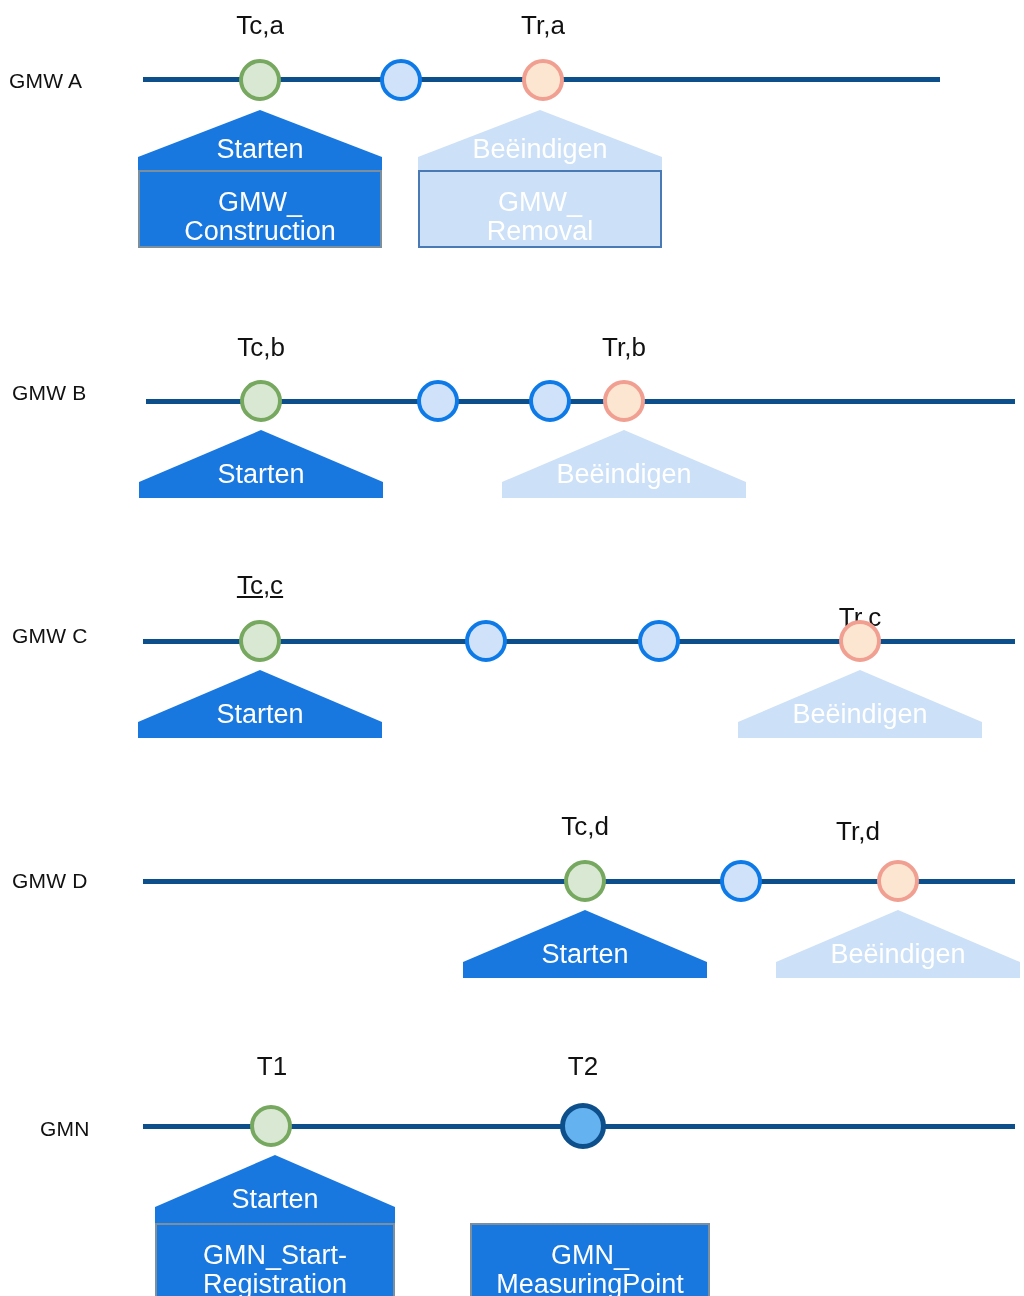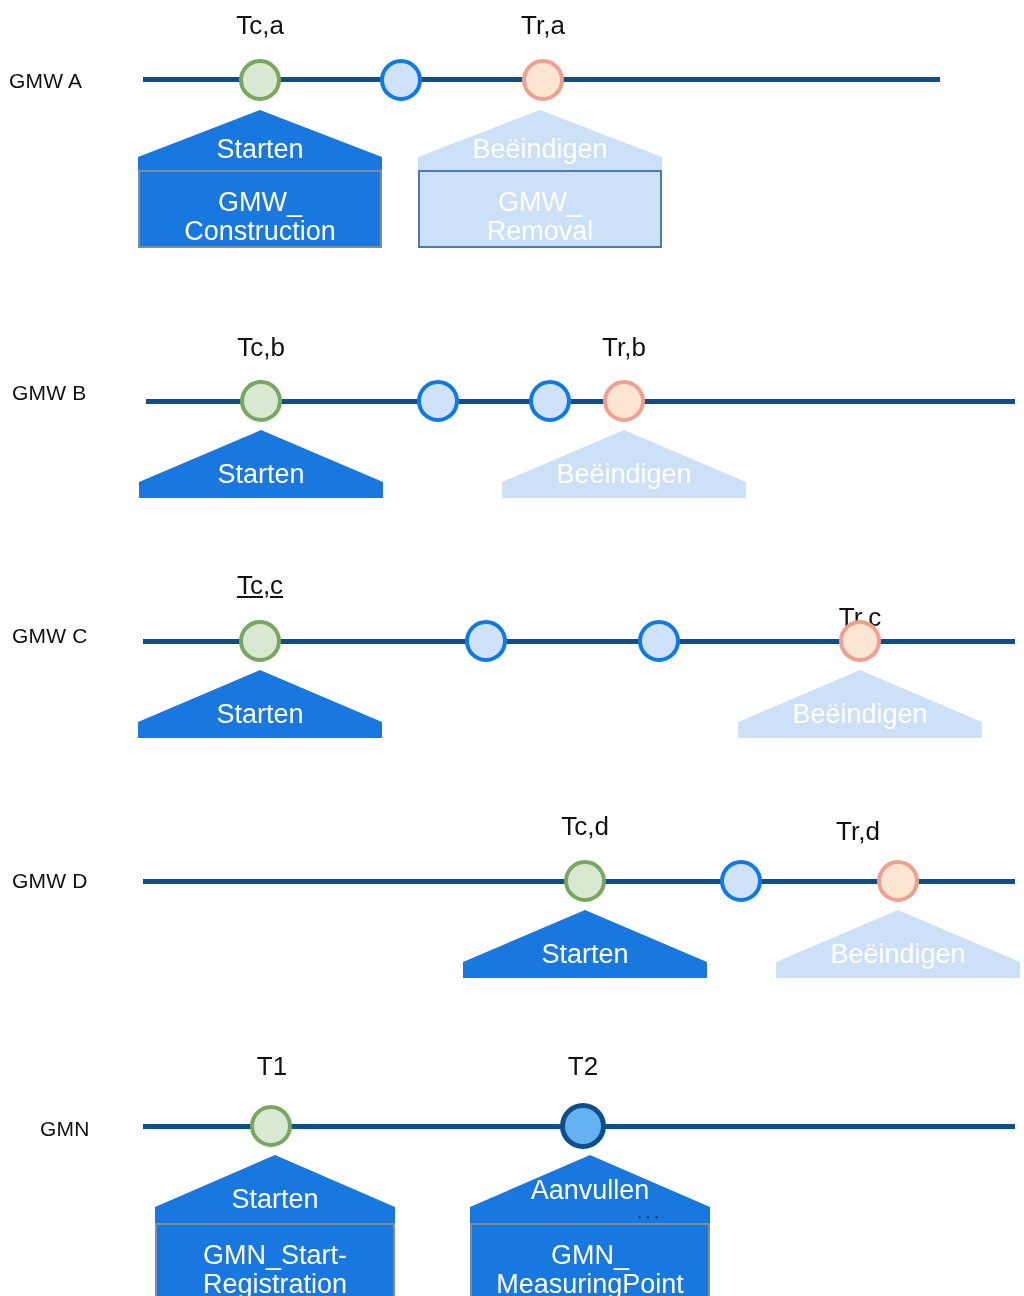--- a/index.html
+++ b/index.html
@@ -238,27 +238,20 @@
   <div class="banner" style="left:275px; top:1155px; width:240px; height:68px;">
     <svg class="roof" viewBox="0 0 240 68" preserveAspectRatio="none">
       <polygon points="120,0 240,52 240,68 0,68 0,52" fill="#1878e0"></polygon>
     </svg>
     <div class="banner-text" style="top:31px;">Starten</div>
   </div>
   <div class="desc-box box-solid" style="left:275px; top:1223px; width:240px; height:78px;">
     <div class="desc-text">GMN_Start-<br>Registration</div>
   </div>
 
-  <div class="banner" style="left:590px; top:1155px; width:240px; height:68px;">
-    <svg class="roof" viewBox="0 0 240 68" preserveAspectRatio="none">
-      <polygon points="120,0 240,52 240,68 0,68 0,52" fill="#1878e0"></polygon>
-    </svg>
-    <div class="banner-text" style="top:22px;">Aanvullen</div>
-    <div class="banner-sub" style="top:50px; padding-left:60px;">...</div>
-  </div>
   <div class="desc-box box-solid" style="left:590px; top:1223px; width:240px; height:78px;">
     <div class="desc-text">GMN_<br>MeasuringPoint</div>
   </div>
 
   <div class="node node-green" style="left:271px; top:1126px; width:42px; height:42px;"></div>
   <div class="node node-navy" style="left:583px; top:1126px; width:46px; height:46px;"></div>
 
 </div>
 
 </body></html>

